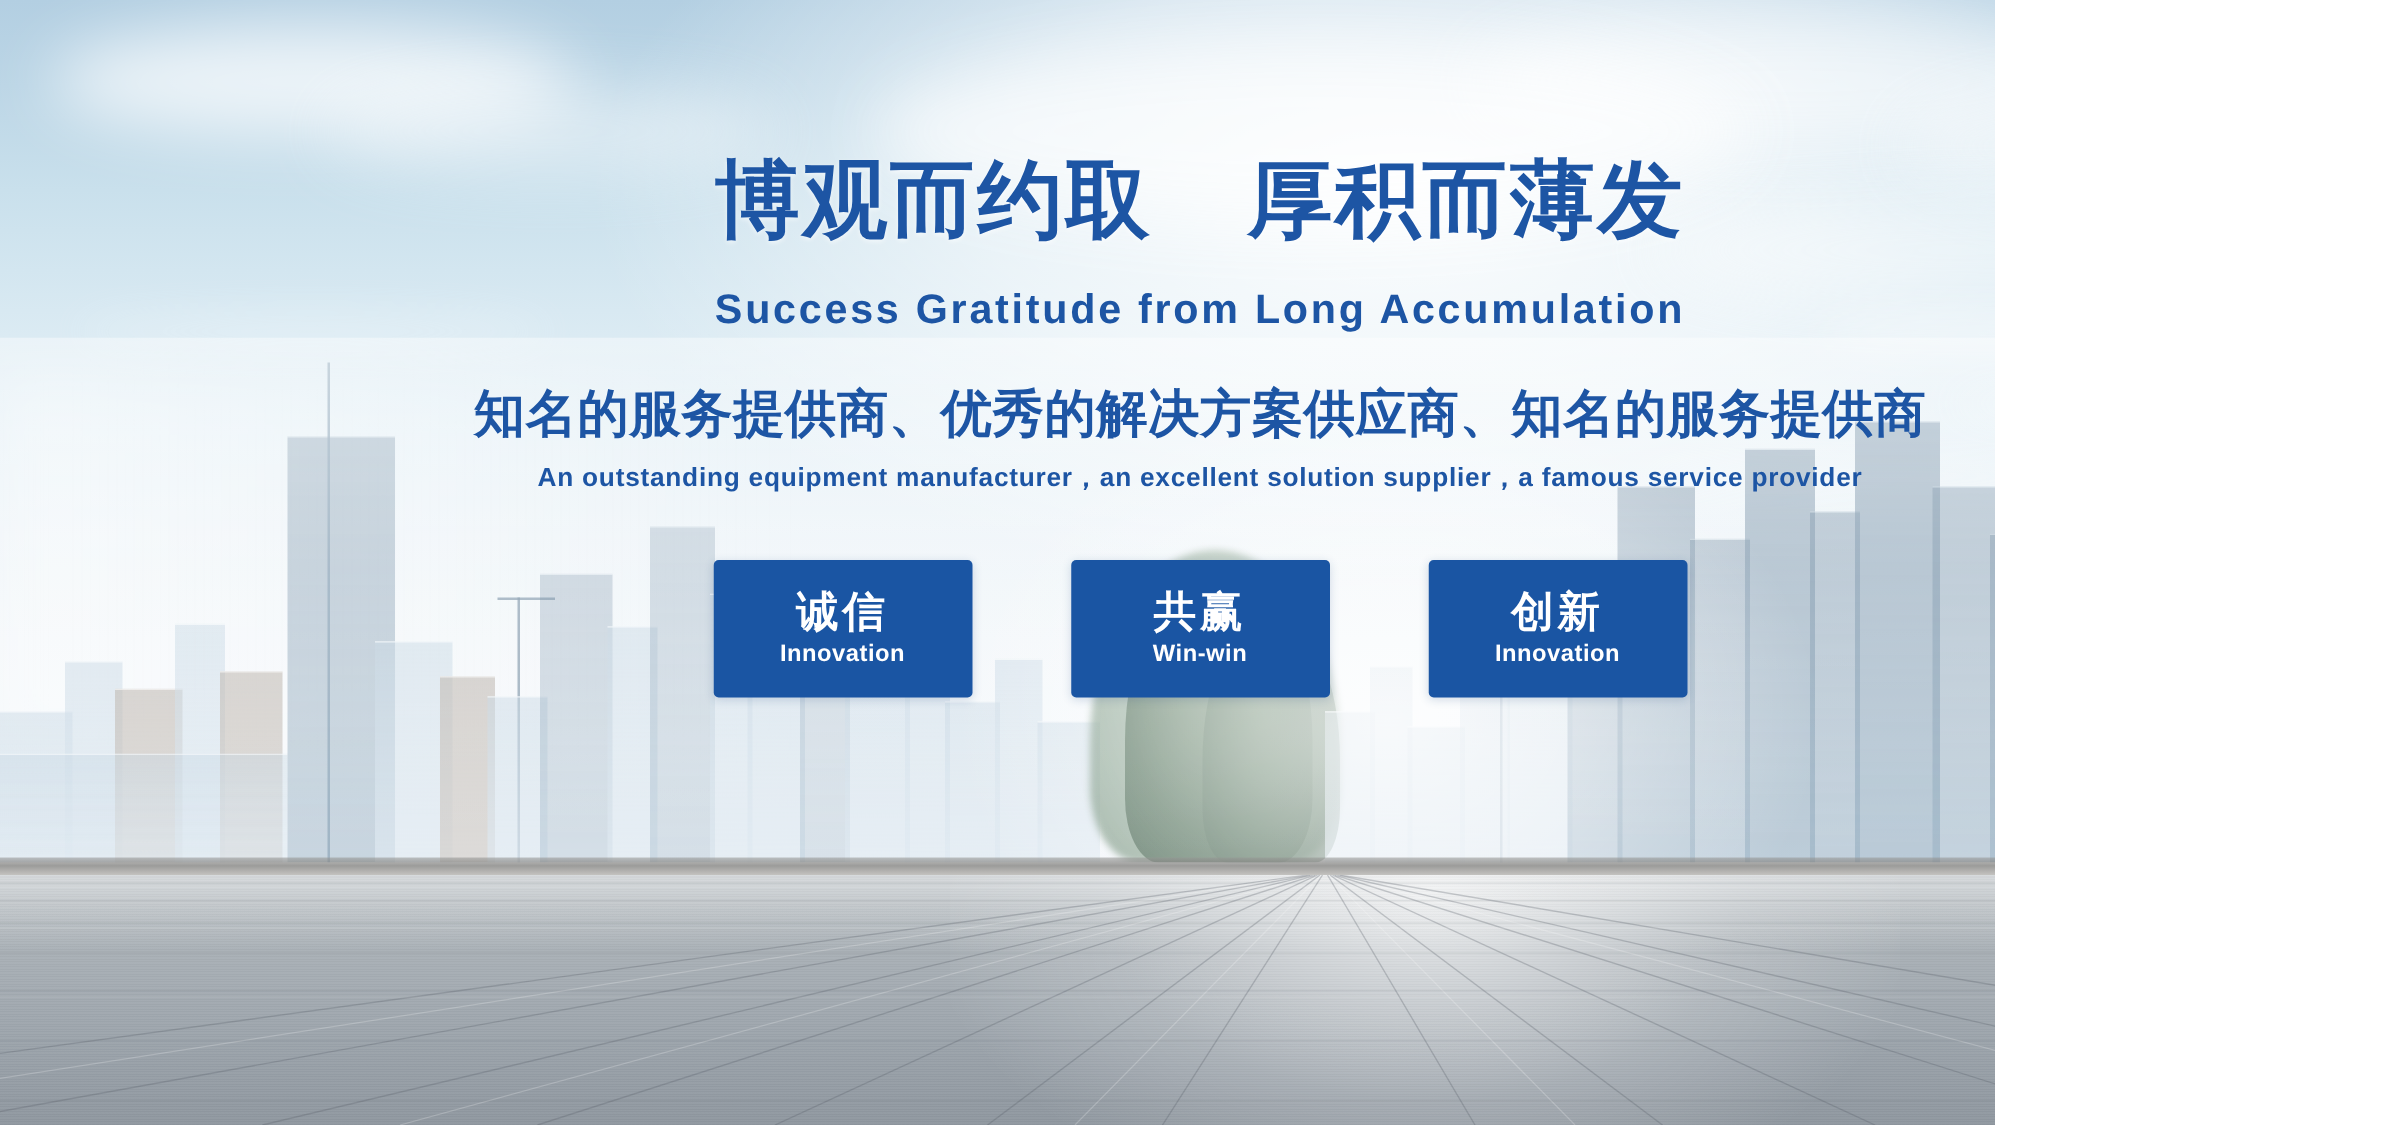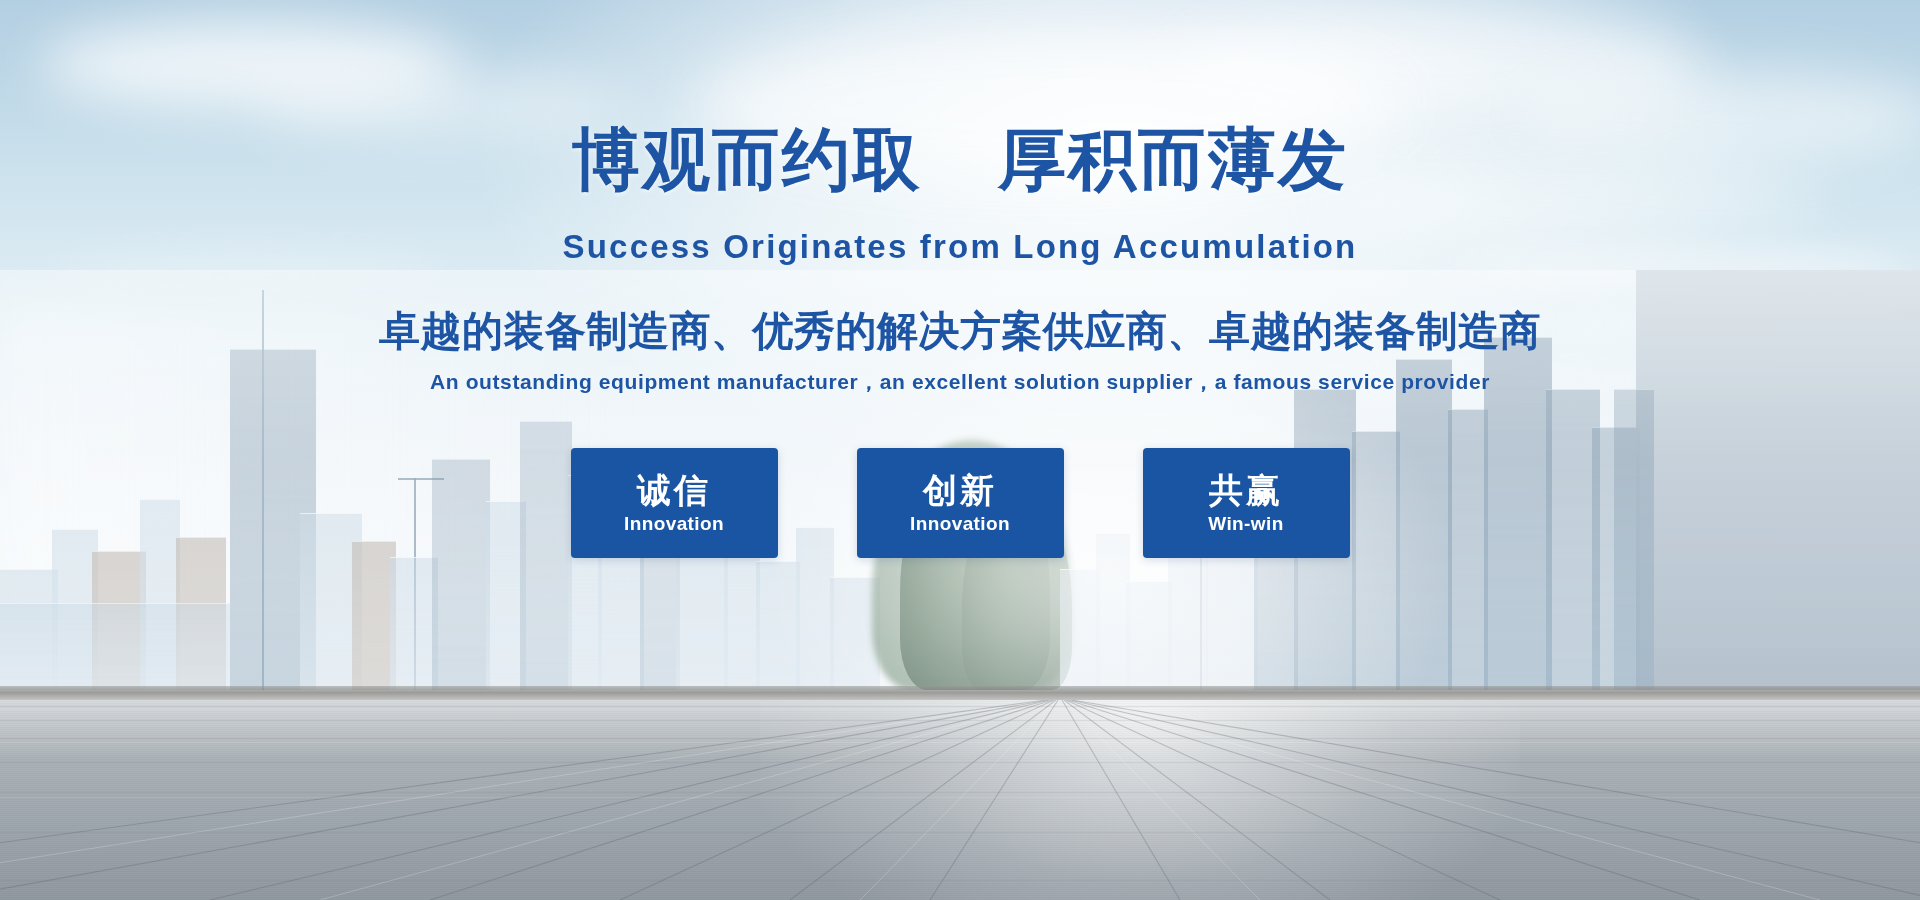--- a/index.html
+++ b/index.html
@@ -2,21 +2,21 @@
 <html><head>
 <meta charset="utf-8">
 <style>
   html, body {
     margin: 0;
     padding: 0;
     background: #ffffff;
   }
   #banner {
     position: relative;
-    width: 1920px;
+    width: 1596px;
     height: 900px;
     overflow: hidden;
     font-family: "Liberation Sans", "DejaVu Sans", sans-serif;
   }
 
   
   .sky {
     position: absolute;
     left: 0; top: 0;
     width: 1920px; height: 690px;
@@ -407,40 +407,40 @@
   </div>
 
   <div class="content">
 
     <div class="headline-cn">
       <span>博观而约取</span>
       <span class="gap"></span>
       <span>厚积而薄发</span>
     </div>
 
-    <div class="headline-en">Success Originates from Long Accumulation</div>
-
-    <div class="subline-cn">卓越的装备制造商、优秀的解决方案供应商、卓越的装备制造商</div>
+    <div class="headline-en">Success Gratitude from Long Accumulation</div>
+
+    <div class="subline-cn">知名的服务提供商、优秀的解决方案供应商、知名的服务提供商</div>
 
     <div class="subline-en">An outstanding equipment manufacturer，an excellent  solution supplier，a famous  service provider</div>
 
     <div class="cards">
 
       <div class="card">
         <div class="card-cn">诚信</div>
         <div class="card-en">Innovation</div>
       </div>
 
 
       <div class="card">
+        <div class="card-cn">共赢</div>
+        <div class="card-en">Win-win</div>
+      </div>
+
+      <div class="card">
         <div class="card-cn">创新</div>
         <div class="card-en">Innovation</div>
       </div>
 
-      <div class="card">
-        <div class="card-cn">共赢</div>
-        <div class="card-en">Win-win</div>
-      </div>
-
     </div>
   </div>
 
 </div>
 
 </body></html>

